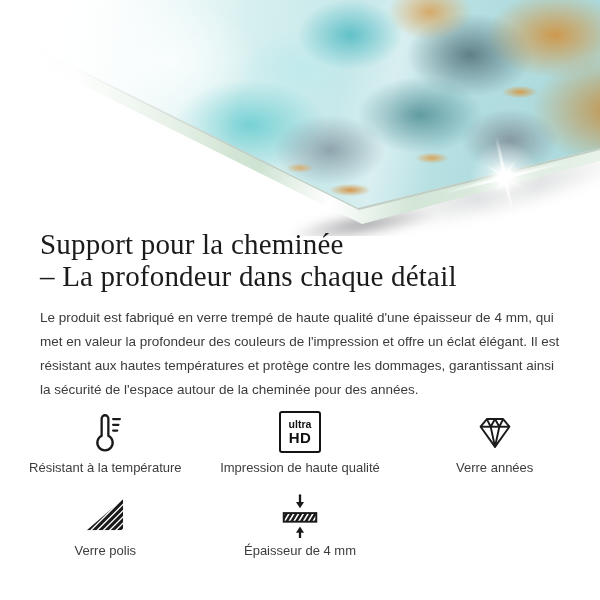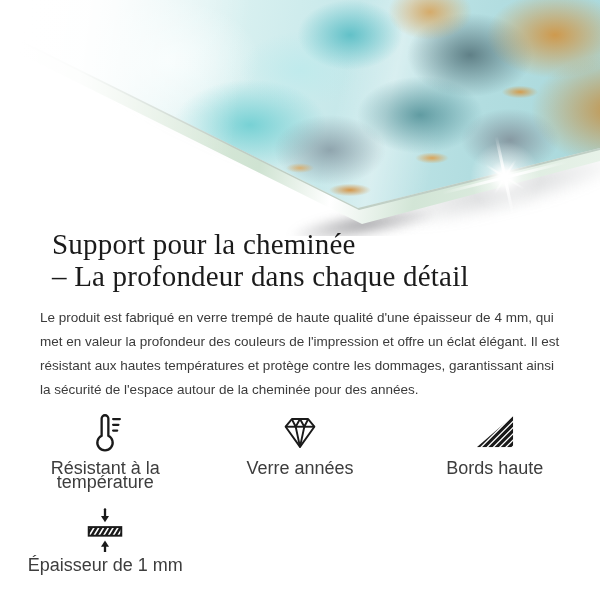--- a/index.html
+++ b/index.html
@@ -53,27 +53,27 @@
     background:radial-gradient(circle,#fff 0 6%,rgba(255,255,255,.95) 12%,rgba(255,255,255,.45) 30%,rgba(255,255,255,0) 62%);}
   .ray{background:linear-gradient(90deg,rgba(255,255,255,0),#fff 45% 55%,rgba(255,255,255,0));border-radius:2px;}
   .r1{width:130px;height:3px;left:-65px;top:-1.5px;transform:rotate(-14deg);}
   .r2{width:84px;height:3px;left:-42px;top:-1.5px;transform:rotate(78deg);}
   .r3{width:46px;height:2px;left:-23px;top:-1px;transform:rotate(32deg);}
   .r4{width:40px;height:2px;left:-20px;top:-1px;transform:rotate(-58deg);}
   
   .content{padding:0 40px;position:relative;z-index:6;}
   h1{margin:-8px 0 0;font-family:"Liberation Serif",serif;font-weight:400;
      font-size:29px;line-height:32px;color:#1b1b1b;letter-spacing:.2px;}
-  h1 span{display:block;margin-left:12px;}
+  h1 span{display:block;}
   .desc{margin:14px 0 0;font-size:13.5px;line-height:24px;color:#3b3b3b;max-width:524px;}
   .features{margin:6px -32px 0;display:grid;grid-template-columns:repeat(3,1fr);row-gap:16px;}
   .feature{display:flex;flex-direction:column;align-items:center;}
   .icon-wrap{height:48px;display:flex;align-items:center;justify-content:center;}
   .feature svg{display:block;}
-  .label{margin-top:5px;font-size:18px;line-height:14px;color:#3d3d3d;text-align:center;}
+  .label{margin-top:5px;font-size:13px;line-height:14px;color:#3d3d3d;text-align:center;}
   .hdbox{width:38px;height:38px;border:2.6px solid #141414;border-radius:3px;
     display:flex;flex-direction:column;align-items:center;justify-content:center;background:#fff;}
   .hd-top{font-size:10.5px;font-weight:700;line-height:11px;color:#111;}
   .hd-bottom{font-size:15px;font-weight:800;line-height:15px;letter-spacing:.3px;color:#111;}
 </style>
 </head>
 <body>
 
 <div>
 
@@ -107,20 +107,29 @@
       <div class="feature">
         <div class="icon-wrap">
           <svg width="46" height="46" viewBox="0 0 48 48" fill="none" stroke="#1a1a1a" stroke-width="2.4" stroke-linecap="round">
             <path d="M20.5 27.9 V10 a3.5 3.5 0 0 1 7 0 v17.9 a8 8 0 1 1 -7 0 Z"></path>
             <path d="M32.5 10.5 h7 M32.5 16.5 h5.5 M32.5 22.5 h4.2"></path>
           </svg>
         </div>
         <div class="label">Résistant à la température</div>
       </div>
 
+      <div class="feature">
+        <div class="icon-wrap">
+          <div class="hdbox">
+            <span class="hd-top">ultra</span>
+            <span class="hd-bottom">HD</span>
+          </div>
+        </div>
+        <div class="label">Impression de haute qualité</div>
+      </div>
 
 
       <div class="feature">
         <div class="icon-wrap">
           <svg width="46" height="46" viewBox="0 0 48 48" fill="none" stroke="#1a1a1a" stroke-width="2" stroke-linejoin="round">
             <path d="M15.5 10.5 h17 L39 18.5 24 39.5 9 18.5 Z"></path>
             <path d="M9 18.5 h30"></path>
             <path d="M15.5 10.5 19.5 18.5 24 10.5 28.5 18.5 32.5 10.5"></path>
             <path d="M19.5 18.5 24 39.5 28.5 18.5"></path>
           </svg>
@@ -134,39 +143,39 @@
             <defs>
                 <clipPath id="tri">
                   <path d="M5 40 L43 40 L43 7 Z"></path>
                 </clipPath>
               </defs>
             <g clip-path="url(#tri)" stroke="#1a1a1a" stroke-width="3.2">
               <path d="M-26 46 L16 4 M-19.5 46 L22.5 4 M-13 46 L29 4 M-6.5 46 L35.5 4 M0 46 L42 4 M6.5 46 L48.5 4 M13 46 L55 4 M19.5 46 L61.5 4 M26 46 L68 4 M32.5 46 L74.5 4 M39 46 L81 4"></path>
             </g>
           </svg>
         </div>
-        <div class="label">Bords haute</div>
+        <div class="label">Verre polis</div>
       </div>
 
       <div class="feature">
         <div class="icon-wrap">
           <svg width="46" height="46" viewBox="0 0 48 48" fill="none">
             <defs>
                 <clipPath id="bar">
                   <rect x="7" y="22" width="34" height="9"></rect>
                 </clipPath>
               </defs>
             <g clip-path="url(#bar)" stroke="#1a1a1a" stroke-width="2.6">
               <path d="M2 36 L14 16 M7 36 L19 16 M12 36 L24 16 M17 36 L29 16 M22 36 L34 16 M27 36 L39 16 M32 36 L44 16 M37 36 L49 16"></path>
             </g>
             <rect x="7" y="22" width="34" height="9" stroke="#1a1a1a" stroke-width="2"></rect>
             <path d="M24 3.5 v7" stroke="#1a1a1a" stroke-width="2.4" stroke-linecap="round"></path>
             <path d="M19.8 10.5 h8.4 L24 17 Z" fill="#1a1a1a"></path>
             <path d="M24 49.5 v-7" stroke="#1a1a1a" stroke-width="2.4" stroke-linecap="round"></path>
             <path d="M19.8 42.5 h8.4 L24 36 Z" fill="#1a1a1a"></path>
           </svg>
         </div>
-        <div class="label">Épaisseur de 1 mm</div>
+        <div class="label">Épaisseur de 4 mm</div>
       </div>
 
     </div>
   </div>
 </div>
 
 </body></html>

